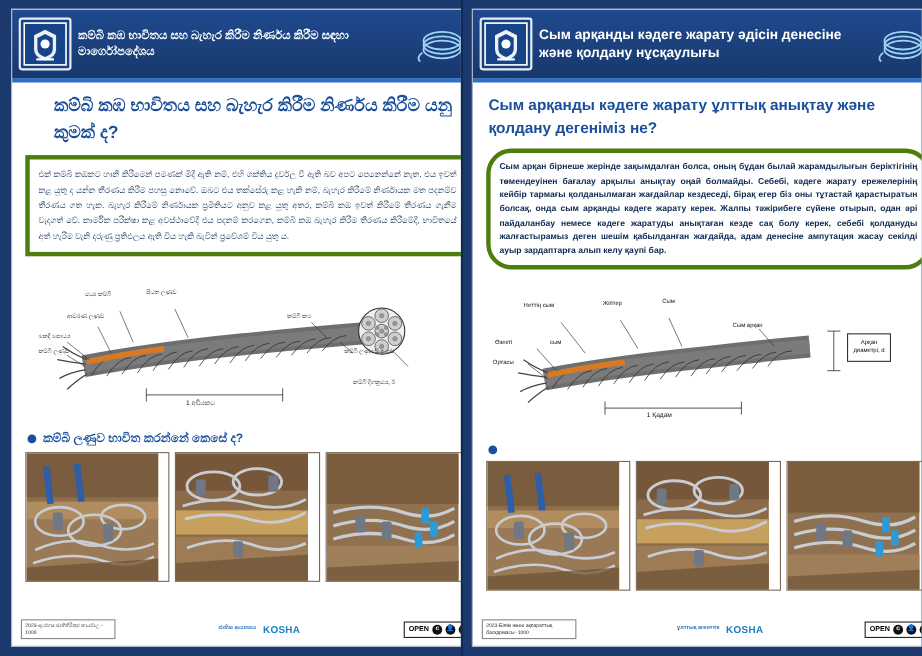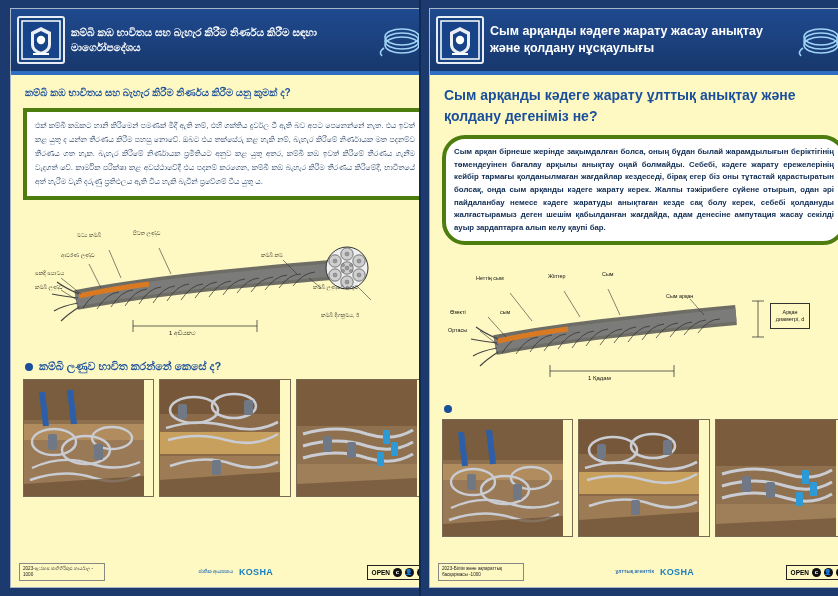--- a/index.html
+++ b/index.html
@@ -19,21 +19,21 @@
   }
   .panel {
     position: relative;
     width: 419px; height: 596px;
     overflow: hidden;
   }
   .panel-inner {
     position: absolute;
     left: 10px; top: 8px;
     width: 430px; height: 580px;
-    background: #fef9c3;
+    background: #ffffff;
     border: 1px solid #aab4c8;
     overflow: hidden;
   }
   
   .hdr {
     position: relative;
     height: 62px;
     background: linear-gradient(180deg,#1f4a8f 0%, #18386d 100%);
     display: flex;
     align-items: center;
@@ -71,21 +71,21 @@
     height: 4px;
     background: #2e6fc4;
   }
   
   .sec-title {
     color: #1a4f9c;
     font-weight: bold;
     padding: 10px 14px 6px 14px;
     line-height: 1.5;
   }
-  .sec-title.si { font-size: 10px; }
+  .sec-title.si { font-size: 16px; margin-left: 24px; }
   .sec-title.kz { font-size: 14px; }
   
   .txtbox {
     margin: 2px 12px 0 12px;
     border: 4px solid #4d7c0f;
     padding: 7px 8px;
     background: #fff;
     color: #0c2a52;
     text-align: justify;
   }
@@ -414,21 +414,21 @@
       <div class="hdr">
         <div class="crest">
           <svg width="40" height="40" viewBox="0 0 40 40">
             <rect x="1" y="1" width="38" height="38" fill="#174488" stroke="#ffffff" stroke-width="1.5"></rect>
             <path d="M20 7 L30 12 L30 25 Q30 32 20 35 Q10 32 10 25 L10 12 Z" fill="#ffffff" opacity="0.92"></path>
             <path d="M20 11 L27 14.5 L27 24.5 Q27 29.5 20 31.8 Q13 29.5 13 24.5 L13 14.5 Z" fill="#174488"></path>
             <circle cx="20" cy="20" r="4.2" fill="#ffffff"></circle>
             <rect x="12" y="33" width="16" height="2" fill="#ffffff"></rect>
           </svg>
         </div>
-        <div class="hdr-title kz">Сым арқанды кәдеге жарату жасау анықтау және қолдану нұсқаулығы</div>
+        <div class="hdr-title kz">Сым арқанды кәдеге жарату әдісін денесіне және қолдану нұсқаулығы</div>
         <div class="hdr-icon">
           <svg width="56" height="40" viewBox="0 0 56 40">
             <ellipse cx="26" cy="17" rx="17" ry="8" fill="none" stroke="#9fd4f5" stroke-width="1.6"></ellipse>
             <ellipse cx="26" cy="21" rx="17" ry="8" fill="none" stroke="#9fd4f5" stroke-width="1.6"></ellipse>
             <ellipse cx="26" cy="25" rx="17" ry="8" fill="none" stroke="#9fd4f5" stroke-width="1.6"></ellipse>
             <path d="M42 14 q9 3 8 10" fill="none" stroke="#9fd4f5" stroke-width="1.6"></path>
             <path d="M8 28 q-6 4 -2 8" fill="none" stroke="#9fd4f5" stroke-width="1.6"></path>
           </svg>
         </div>
       </div>

